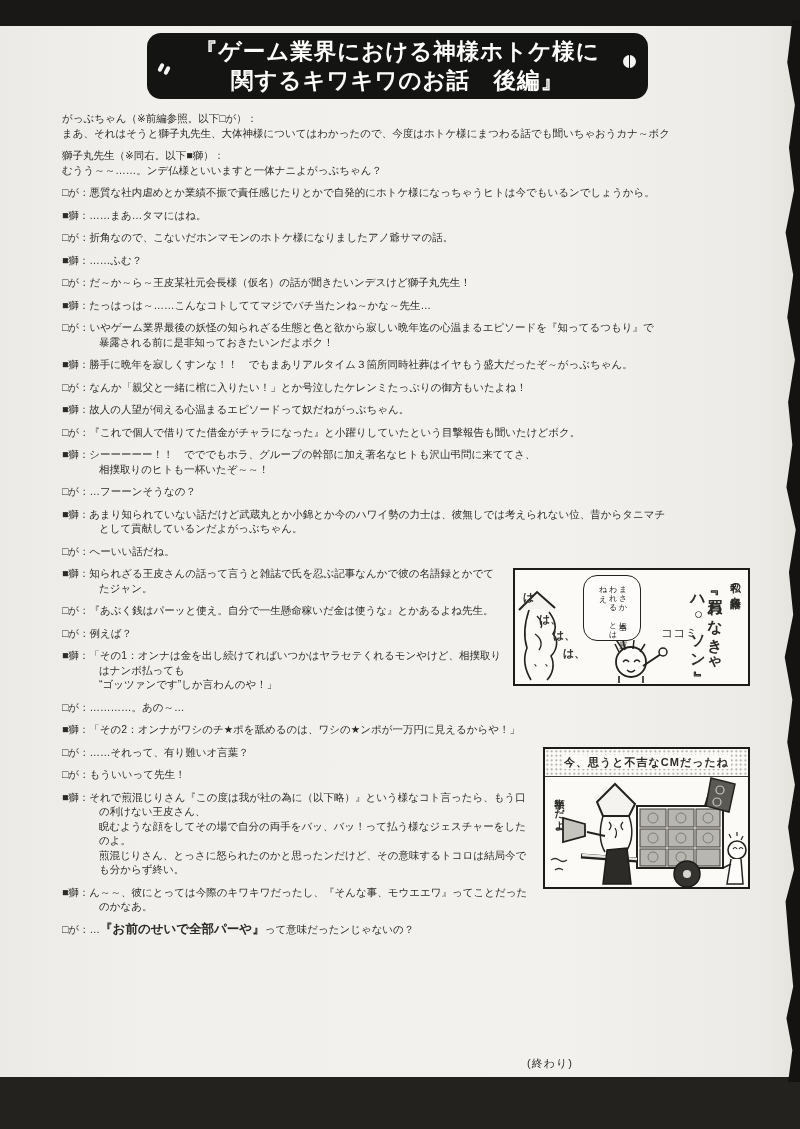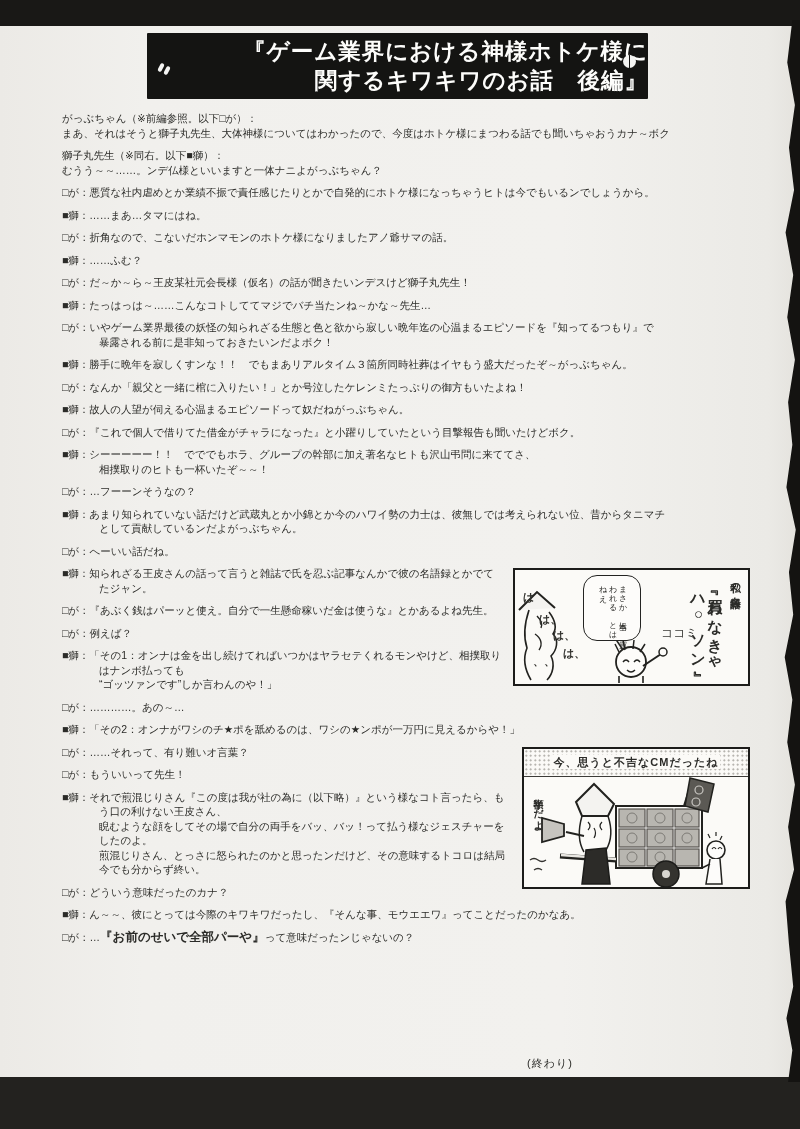--- a/index.html
+++ b/index.html
@@ -11,37 +11,37 @@
     color:#2b2b28;
   }
   .bar-top { position:absolute; left:0; top:0; width:100%; height:26px; background:#191816; }
   .bar-bottom { position:absolute; left:0; top:1077px; width:100%; height:52px; background:#23221f; }
   .torn-edge { position:absolute; right:0; top:20px; width:17px; height:1062px; background:#141311;
     clip-path:polygon(100% 0,100% 100%,30% 100%,55% 97%,20% 94%,60% 91%,35% 87%,15% 83%,65% 80%,30% 76%,
       70% 72%,25% 68%,55% 64%,10% 60%,60% 56%,35% 52%,75% 48%,20% 44%,55% 40%,30% 36%,70% 32%,25% 28%,
       60% 24%,15% 20%,65% 16%,35% 12%,70% 8%,25% 4%,55% 0); }
   
   .title-box { position:absolute; left:147px; top:33px; width:501px; height:66px; background:#141412;
-    border-radius:1px; display:flex; flex-direction:column; justify-content:center; align-items:flex-end; }
+    border-radius:14px; display:flex; flex-direction:column; justify-content:center; align-items:center; }
   .title-line { color:#fdfdfb; font-weight:bold; font-size:22.5px; line-height:29px; letter-spacing:1px; white-space:nowrap; }
   .orn-left { position:absolute; left:12px; top:30px; width:12px; height:14px; }
   .orn-left i { position:absolute; width:4px; height:9px; background:#f4f4f2; border-radius:2px; transform:rotate(28deg); }
   .orn-left i:nth-child(2){ left:6px; top:3px; }
   .orn-right { position:absolute; right:12px; top:22px; width:13px; height:13px; border-radius:50%;
     background:linear-gradient(90deg,#f4f4f2 45%,#141412 45%,#141412 55%,#f4f4f2 55%); }
   
   .dialogue { position:absolute; left:62px; top:111px; width:688px; font-size:10.5px; line-height:14.5px; }
   .para { margin:0 0 8px 0; white-space:pre-wrap; padding-left:37px; text-indent:-37px; }
   .para.intro { padding-left:0; text-indent:0; }
   .em { font-weight:bold; font-size:12.5px; }
   .ending { position:absolute; left:527px; top:1056px; font-size:11px; letter-spacing:1px; }
   
   .cartoon { float:right; position:relative; background:#fbfaf7; border:2px solid #1c1c1a; box-sizing:border-box; }
   .cartoon1 { width:237px; height:118px; margin:2px 0 6px 10px; }
-  .cartoon2 { width:228px; height:142px; margin:2px 0 6px 10px; }
+  .cartoon2 { width:207px; height:142px; margin:2px 0 6px 10px; }
   .vtext { writing-mode:vertical-rl; text-orientation:upright; position:absolute; }
   .c1-title { top:4px; right:5px; font-size:10.5px; font-weight:bold; letter-spacing:1px; }
   .c1-quote { top:16px; right:24px; font-size:15px; font-weight:bold; line-height:17px; letter-spacing:2px; }
   .c1-bubble { position:absolute; left:68px; top:5px; width:56px; height:64px; border:1.5px solid #242422;
     border-radius:14px; background:#fdfcfa; display:flex; justify-content:center; }
   .c1-bubble .vtext { position:static; font-size:8px; line-height:10px; padding-top:4px; }
   .laugh { position:absolute; font-size:11px; font-weight:bold; color:#33332f; }
   .c1-sfx { position:absolute; left:146px; top:56px; font-size:12px; color:#3a3a36; }
   .c2-caption { position:absolute; left:0; top:0; right:0; height:27px; border-bottom:1px solid #3c3b38;
     background-image:radial-gradient(#a4a29c 0.8px, transparent 1.1px); background-size:4.5px 4.5px;
@@ -188,21 +188,20 @@
         <path d="M6,84 q4,-3 8,0 q4,3 8,0 M10,94 q4,-3 8,0" fill="none" stroke="#33322f" stroke-width="1.3"></path>
       </svg>
       <div class="vtext c2-hangaku">半額
 だよ～</div>
     </div>
       <p class="para"><span>□が：……それって、有り難いオ言葉？</span></p>
       <p class="para"><span>□が：もういいって先生！</span></p>
       <p class="para"><span>■獅：それで煎混じりさん『この度は我が社の為に（以下略）』という様なコト言ったら、もう口の利けない王皮さん、
 睨むような顔をしてその場で自分の両手をバッ、バッ！って払う様なジェスチャーをしたのよ。
 煎混じりさん、とっさに怒られたのかと思ったンだけど、その意味するトコロは結局今でも分からず終い。</span></p>
-      <p class="para"><span>□が：どういう意味だったのカナ？</span></p>
       <p class="para"><span>■獅：ん～～、彼にとっては今際のキワキワだったし、『そんな事、モウエエワ』ってことだったのかなあ。</span></p>
       <p class="para"><span>□が：…</span><span class="em">『お前のせいで全部パーや』</span><span>って意味だったンじゃないの？</span></p>
     </div>
 
   <div class="ending">(終わり)</div>
 
   <div class="bar-bottom"></div>
   <div class="torn-edge"></div>
 </div>
 

